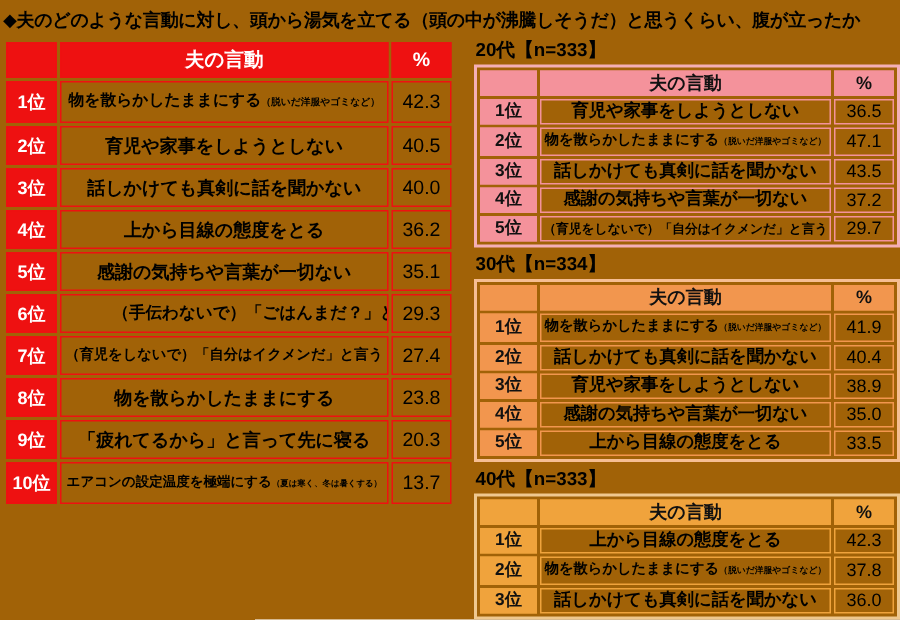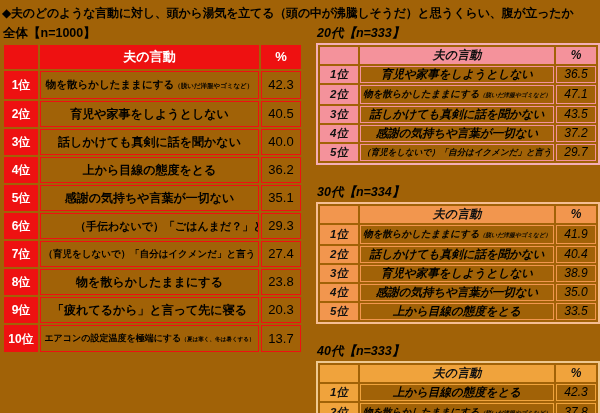--- a/index.html
+++ b/index.html
@@ -8,21 +8,21 @@
     box-sizing:border-box; padding:5px 2px 0 2px;
     background:#a16207; color:#000;
     font-family:"Liberation Sans","DejaVu Sans",sans-serif;
   }
   .title-line1 { font-weight:bold; font-size:12px; white-space:nowrap; letter-spacing:-0.2px; }
   .title-line2 { font-weight:bold; font-size:12px; white-space:nowrap; padding-left:9px; letter-spacing:-0.2px; }
   .content { display:flex; margin-top:4px; }
   .left-col  { width:301px; flex:none; }
   .right-col { width:284px; flex:none; margin-left:13px; }
   .section-label { font-weight:bold; font-size:12.5px; line-height:14px; margin:0 0 3px 1px; white-space:nowrap; }
-  .block { margin-bottom:20px;font-style:italic; }
+  .block { margin-bottom:4px; }
 
   table { border-collapse:separate; border-spacing:2px; width:100%; table-layout:fixed; }
   td { overflow:hidden; white-space:nowrap; text-align:center; vertical-align:middle; }
   .note { font-size:0.62em; font-weight:bold; }
 
   
   .t-main td { border:1px solid var(--ac); }
   .t-main .hdr td { background:var(--ac); color:#fff; font-weight:bold; font-size:13px; height:20px; line-height:20px; }
   .t-main tbody td { height:22px; line-height:22px; }
   .t-main .rank { background:var(--ac); color:#fff; font-weight:bold; font-size:12px; }
@@ -42,21 +42,20 @@
 <body>
 
 <div class="page">
   <div>
     <div class="title-line1">◆夫のどのような言動に対し、頭から湯気を立てる（頭の中が沸騰しそうだ）と思うくらい、腹が立ったか</div>
   </div>
 
   <div class="content">
 
     <div class="left-col">
-      <div class="section-label">全体【n=1000】</div>
       <table class="t-main" style="--ac: #EE1111; --acl: #EE1111;">
         <colgroup>
             <col style="width:34px">
             <col>
             <col style="width:40px">
           </colgroup>
         <thead>
           <tr class="hdr">
             <td></td>
             <td>夫の言動</td>

